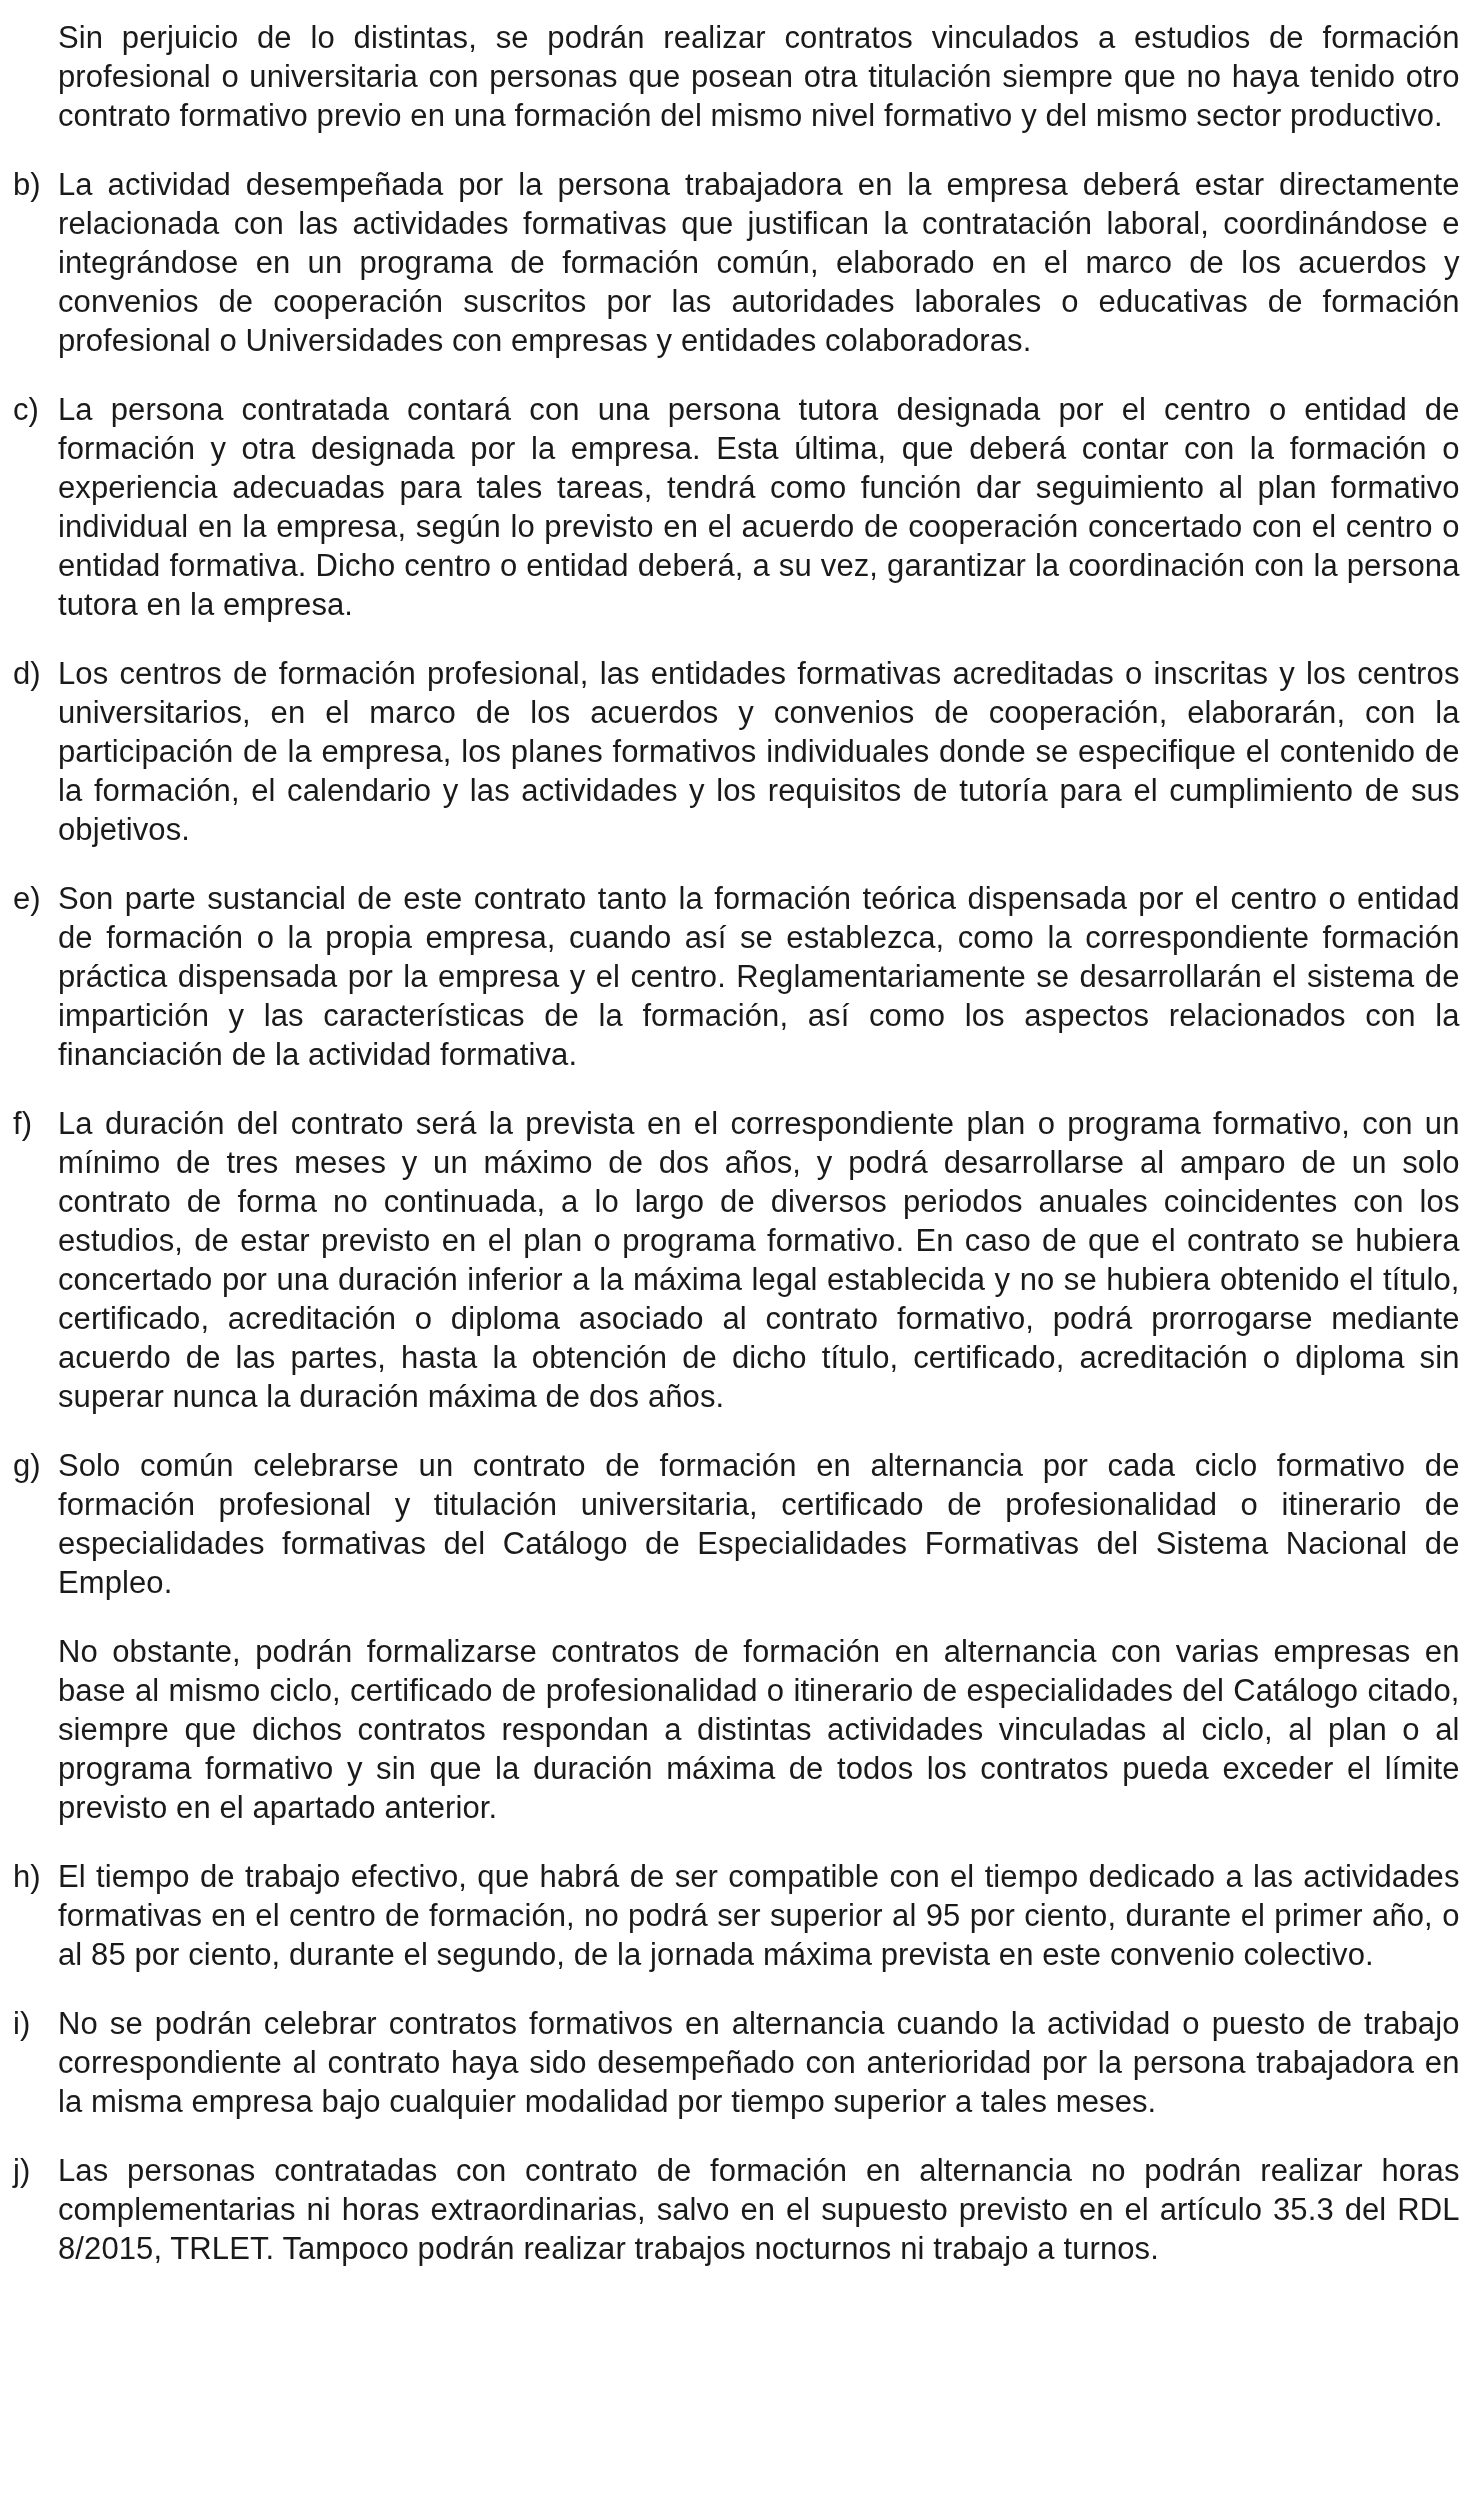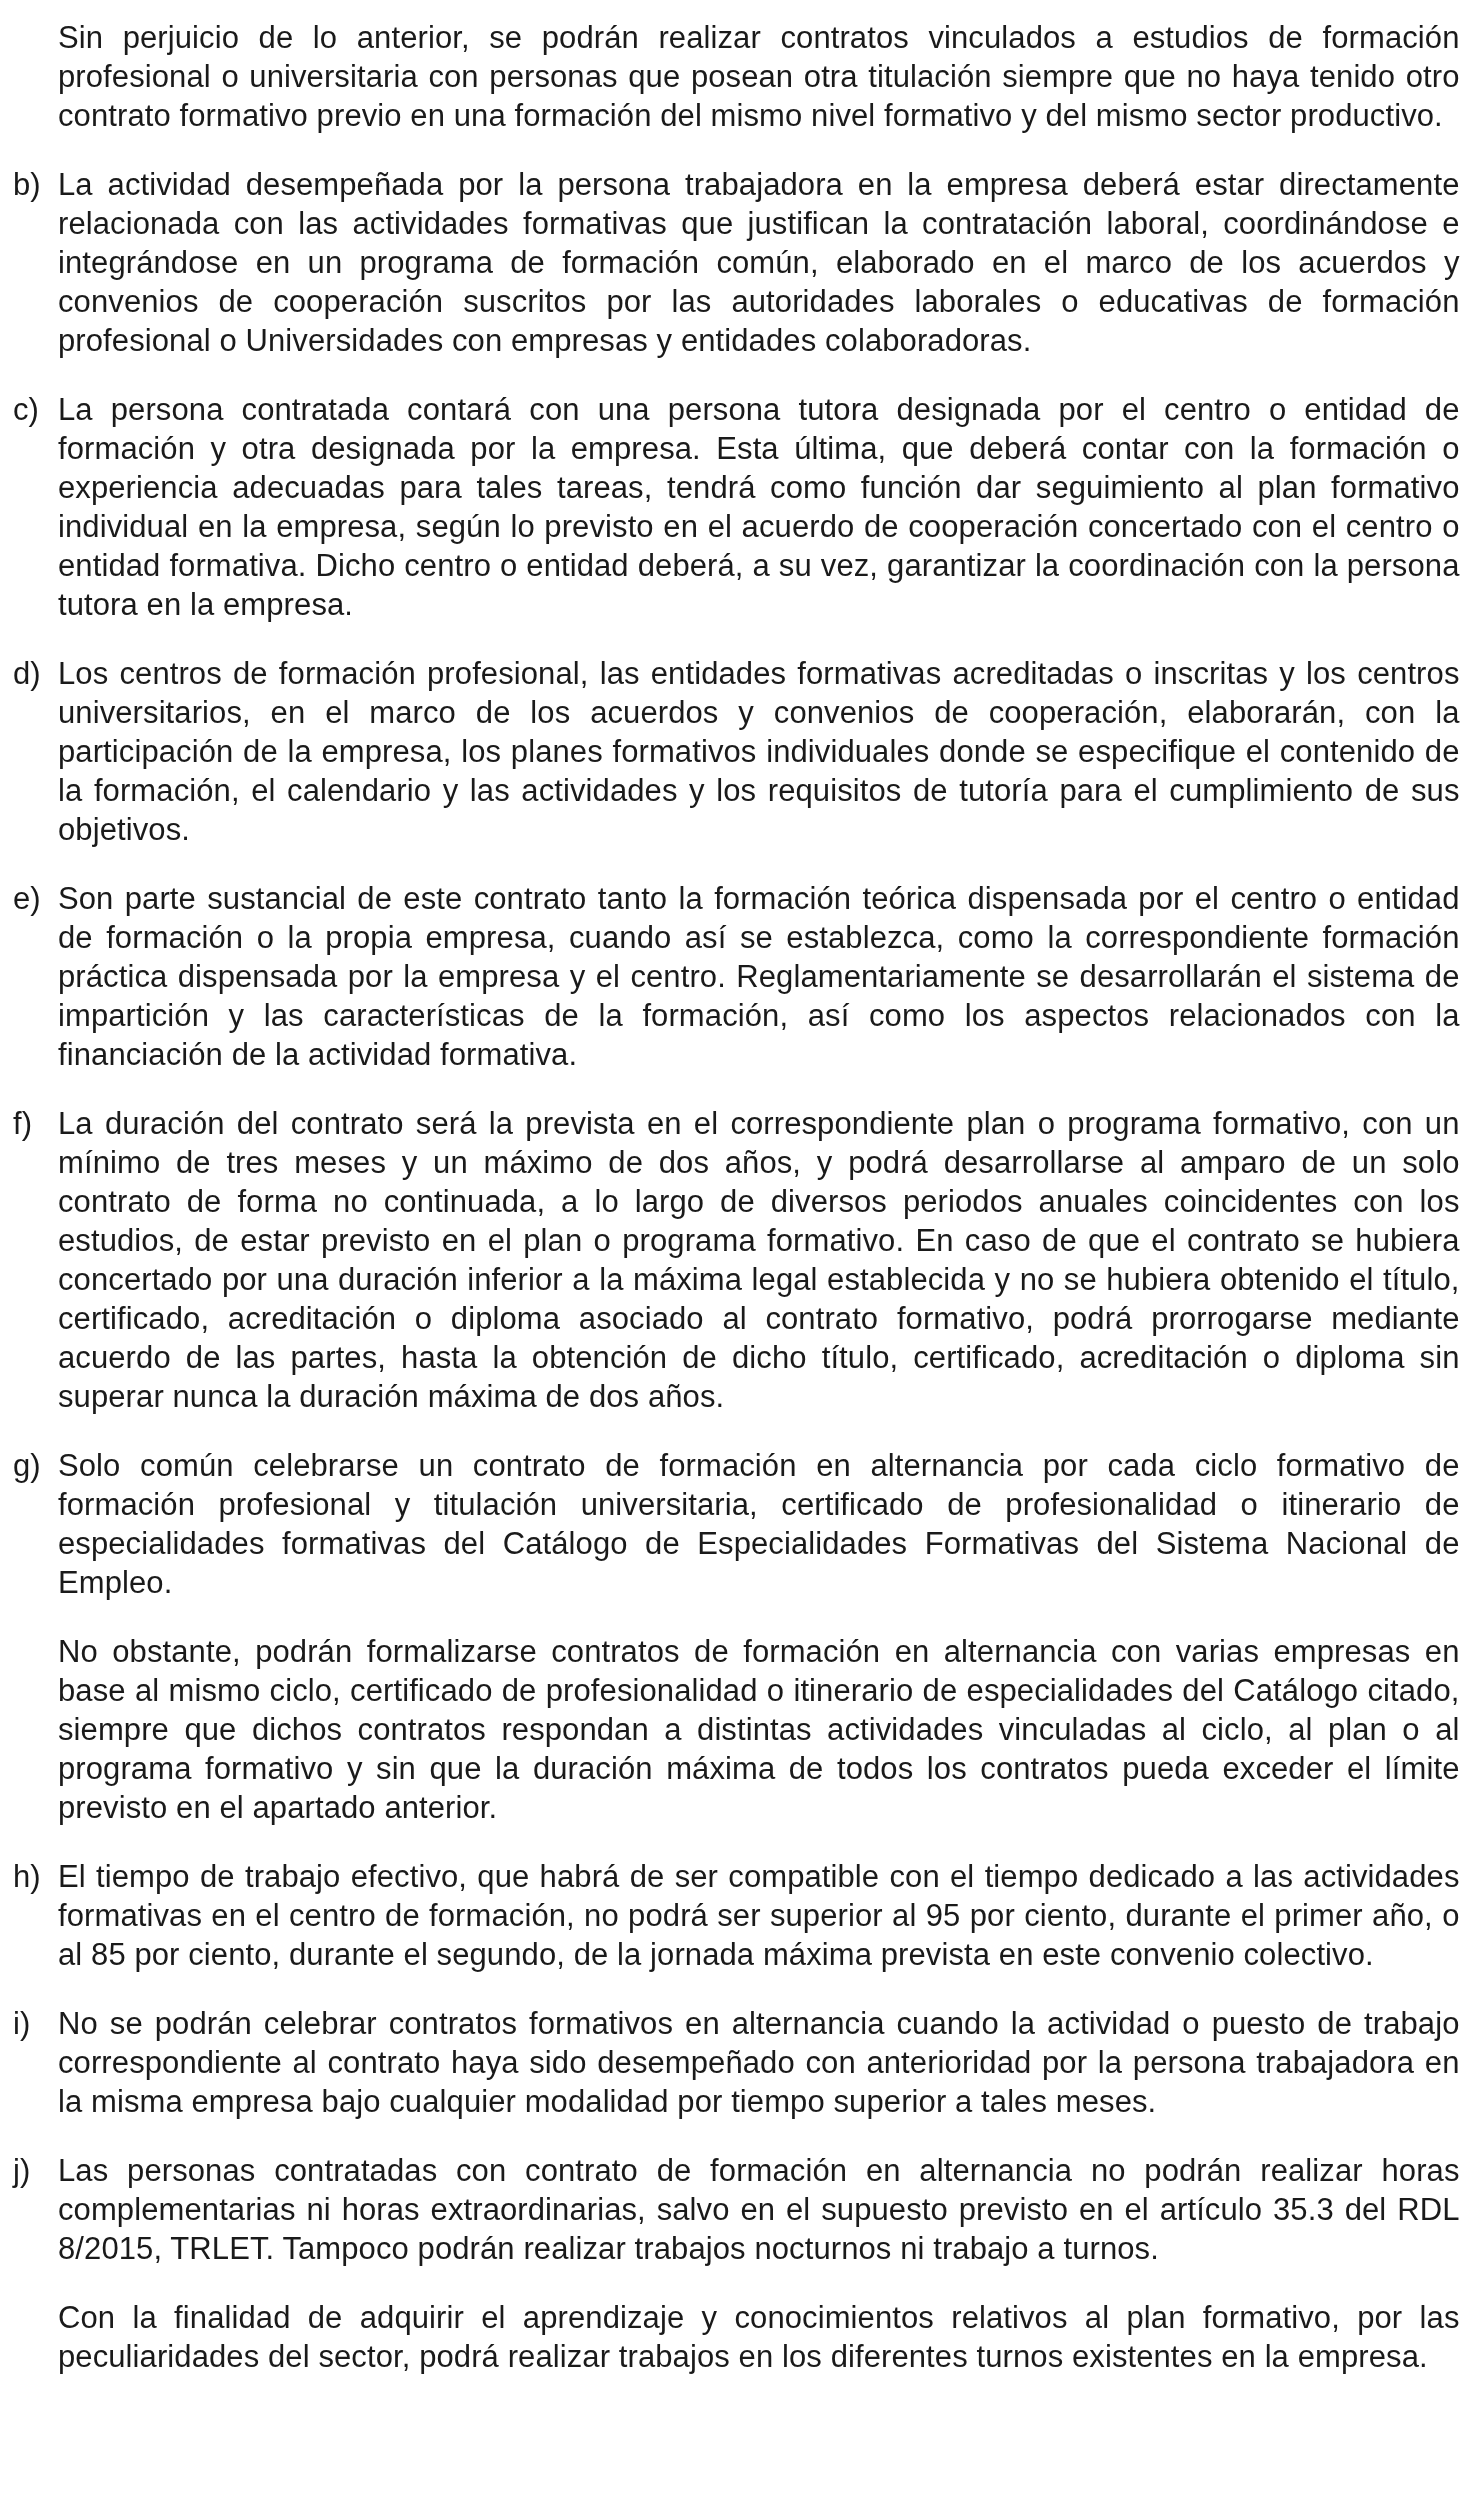--- a/index.html
+++ b/index.html
@@ -35,21 +35,21 @@
     text-align: left;
   }
 </style>
 </head>
 <body>
 
 <div class="page">
 
   <div class="para">
     <span class="letter"></span>
-    <span class="text">Sin perjuicio de lo anterior, se podrán realizar contratos vinculados a estudios de formación profesional o universitaria con personas que posean otra titulación siempre que no haya tenido otro contrato formativo previo en una formación del mismo nivel formativo y del mismo sector productivo.</span>
+    <span class="text">Sin perjuicio de lo distintas, se podrán realizar contratos vinculados a estudios de formación profesional o universitaria con personas que posean otra titulación siempre que no haya tenido otro contrato formativo previo en una formación del mismo nivel formativo y del mismo sector productivo.</span>
   </div>
 
   <div class="para">
     <span class="letter">b)</span>
     <span class="text">La actividad desempeñada por la persona trabajadora en la empresa deberá estar directamente relacionada con las actividades formativas que justifican la contratación laboral, coordinándose e integrándose en un programa de formación común, elaborado en el marco de los acuerdos y convenios de cooperación suscritos por las autoridades laborales o educativas de formación profesional o Universidades con empresas y entidades colaboradoras.</span>
   </div>
 
   <div class="para">
     <span class="letter">c)</span>
     <span class="text">La persona contratada contará con una persona tutora designada por el centro o entidad de formación y otra designada por la empresa. Esta última, que deberá contar con la formación o experiencia adecuadas para tales tareas, tendrá como función dar seguimiento al plan formativo individual en la empresa, según lo previsto en el acuerdo de cooperación concertado con el centro o entidad formativa. Dicho centro o entidad deberá, a su vez, garantizar la coordinación con la persona tutora en la empresa.</span>
@@ -88,19 +88,15 @@
   <div class="para">
     <span class="letter">i)</span>
     <span class="text">No se podrán celebrar contratos formativos en alternancia cuando la actividad o puesto de trabajo correspondiente al contrato haya sido desempeñado con anterioridad por la persona trabajadora en la misma empresa bajo cualquier modalidad por tiempo superior a tales meses.</span>
   </div>
 
   <div class="para">
     <span class="letter">j)</span>
     <span class="text">Las personas contratadas con contrato de formación en alternancia no podrán realizar horas complementarias ni horas extraordinarias, salvo en el supuesto previsto en el artículo 35.3 del RDL 8/2015, TRLET. Tampoco podrán realizar trabajos nocturnos ni trabajo a turnos.</span>
   </div>
 
-  <div class="para">
-    <span class="letter"></span>
-    <span class="text">Con la finalidad de adquirir el aprendizaje y conocimientos relativos al plan formativo, por las peculiaridades del sector, podrá realizar trabajos en los diferentes turnos existentes en la empresa.</span>
-  </div>
 
 </div>
 
 
 </body></html>

